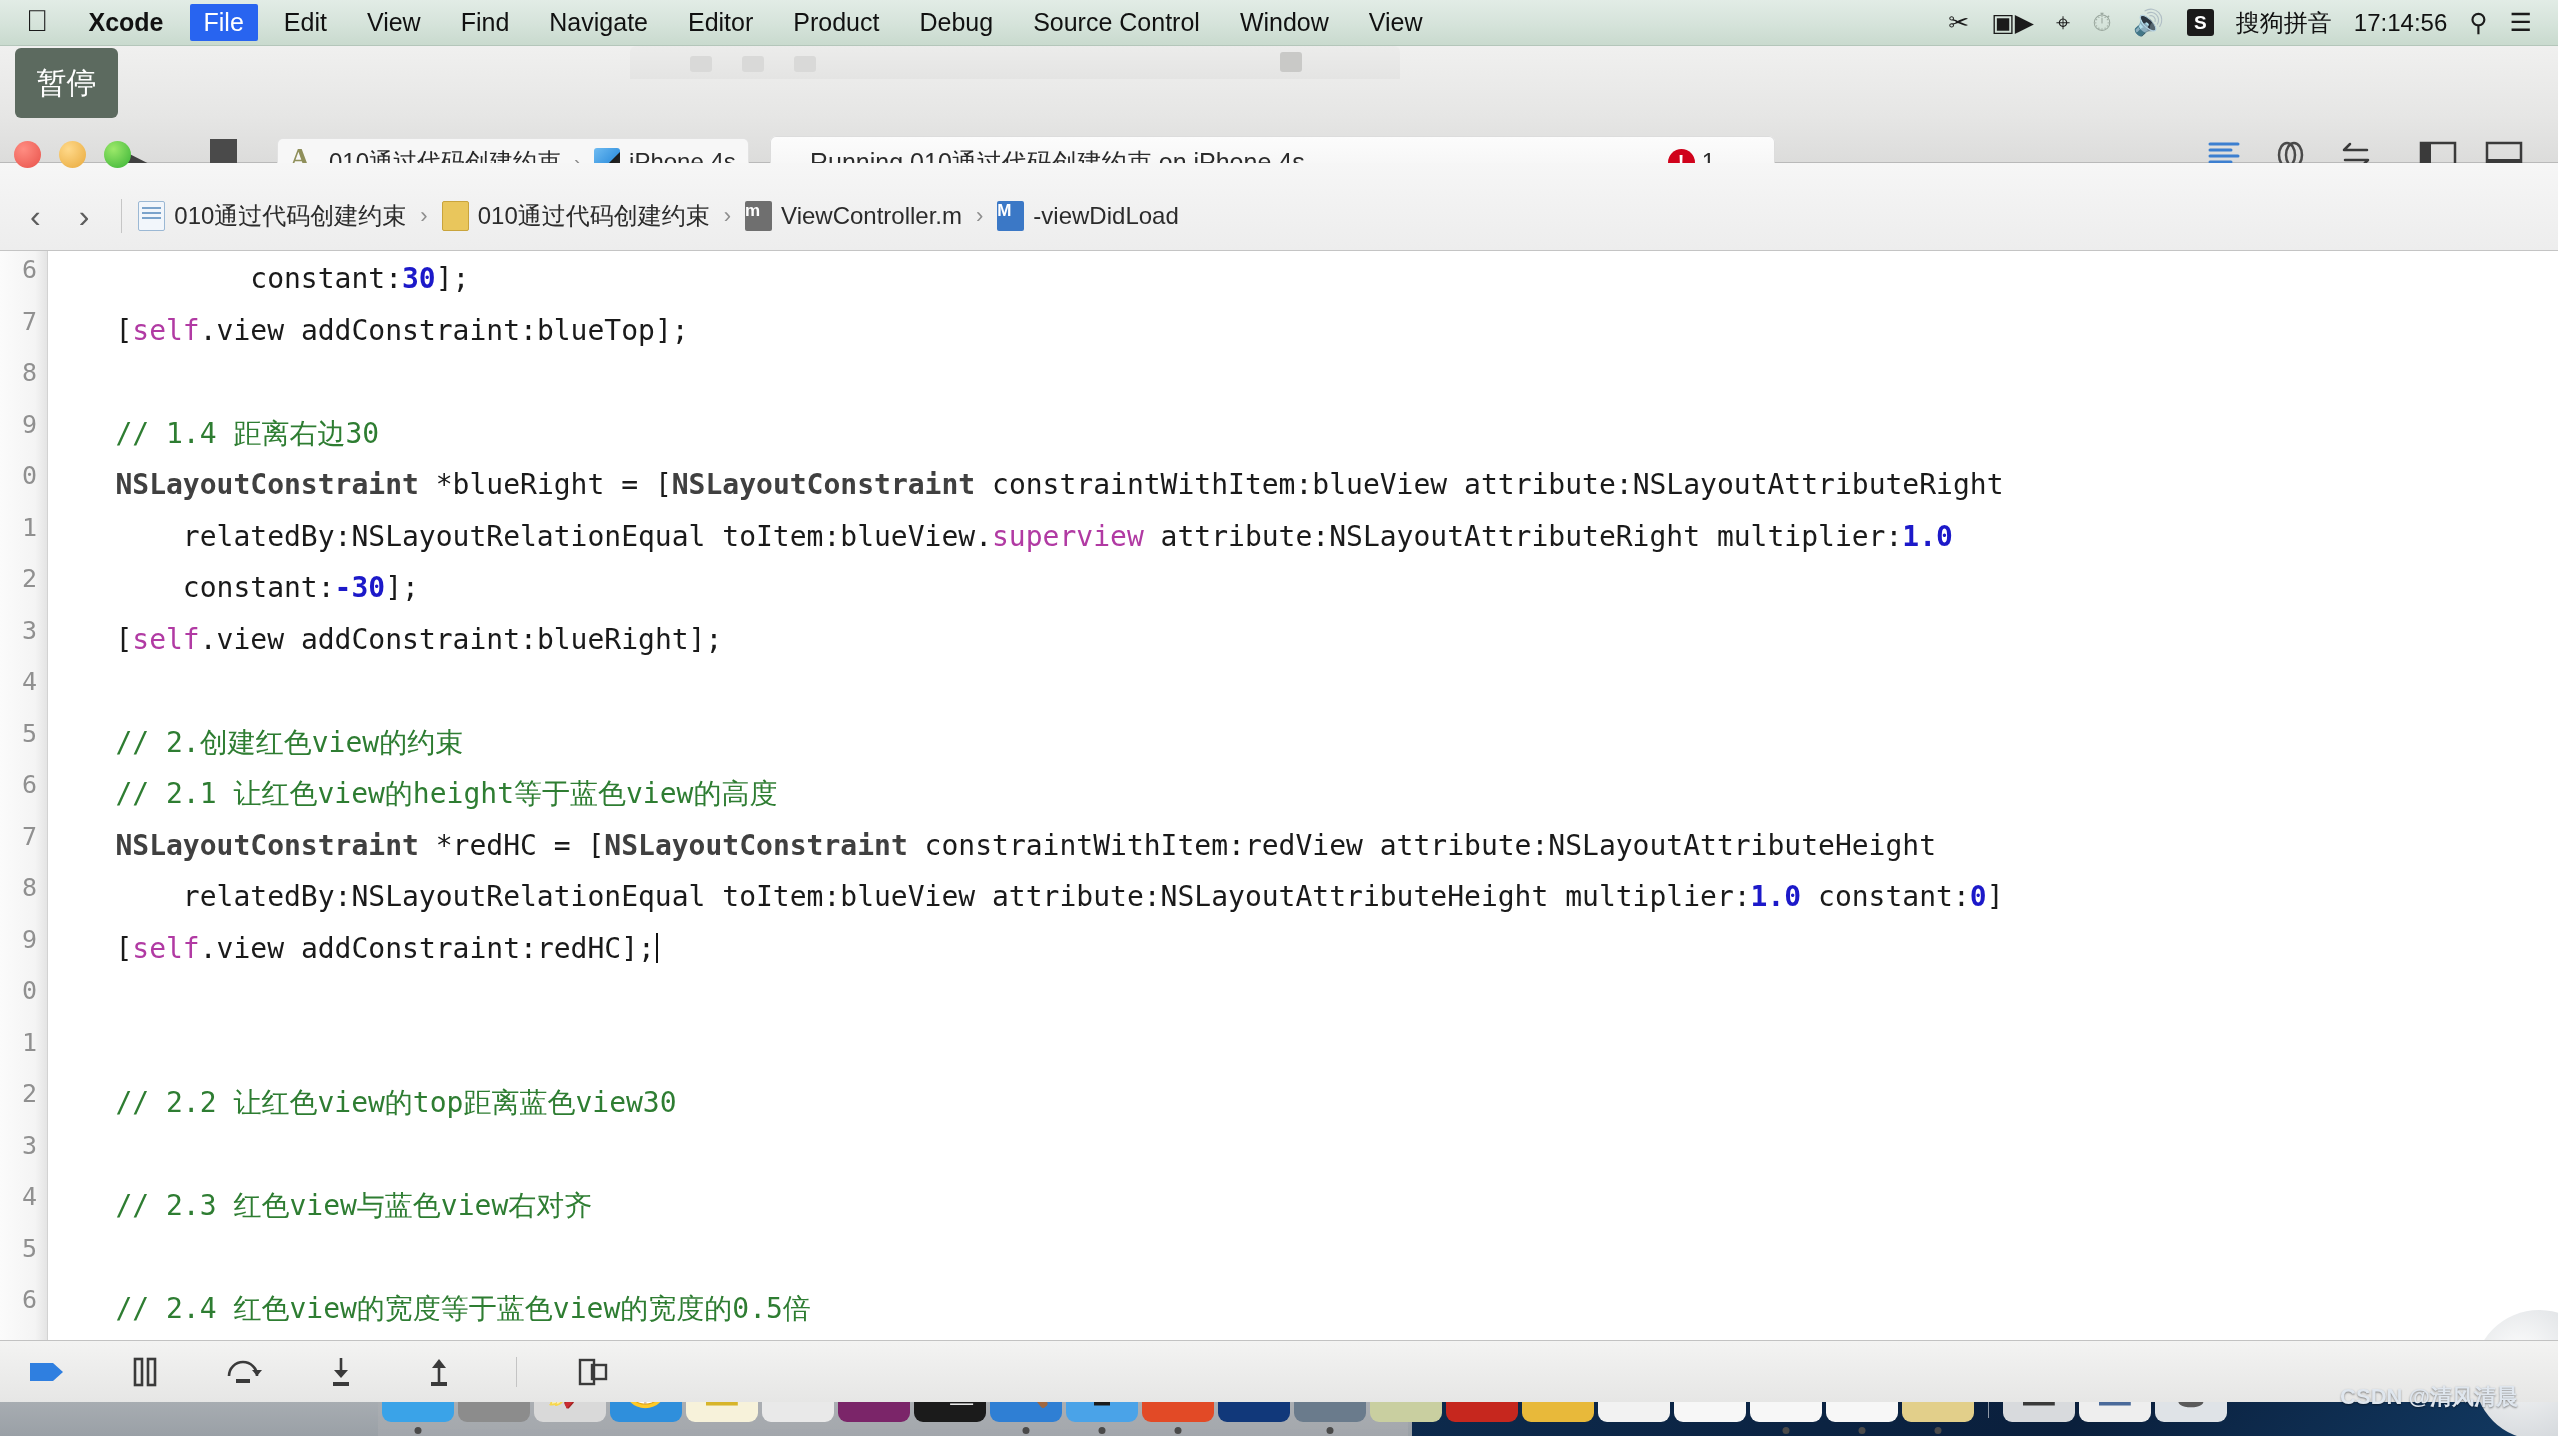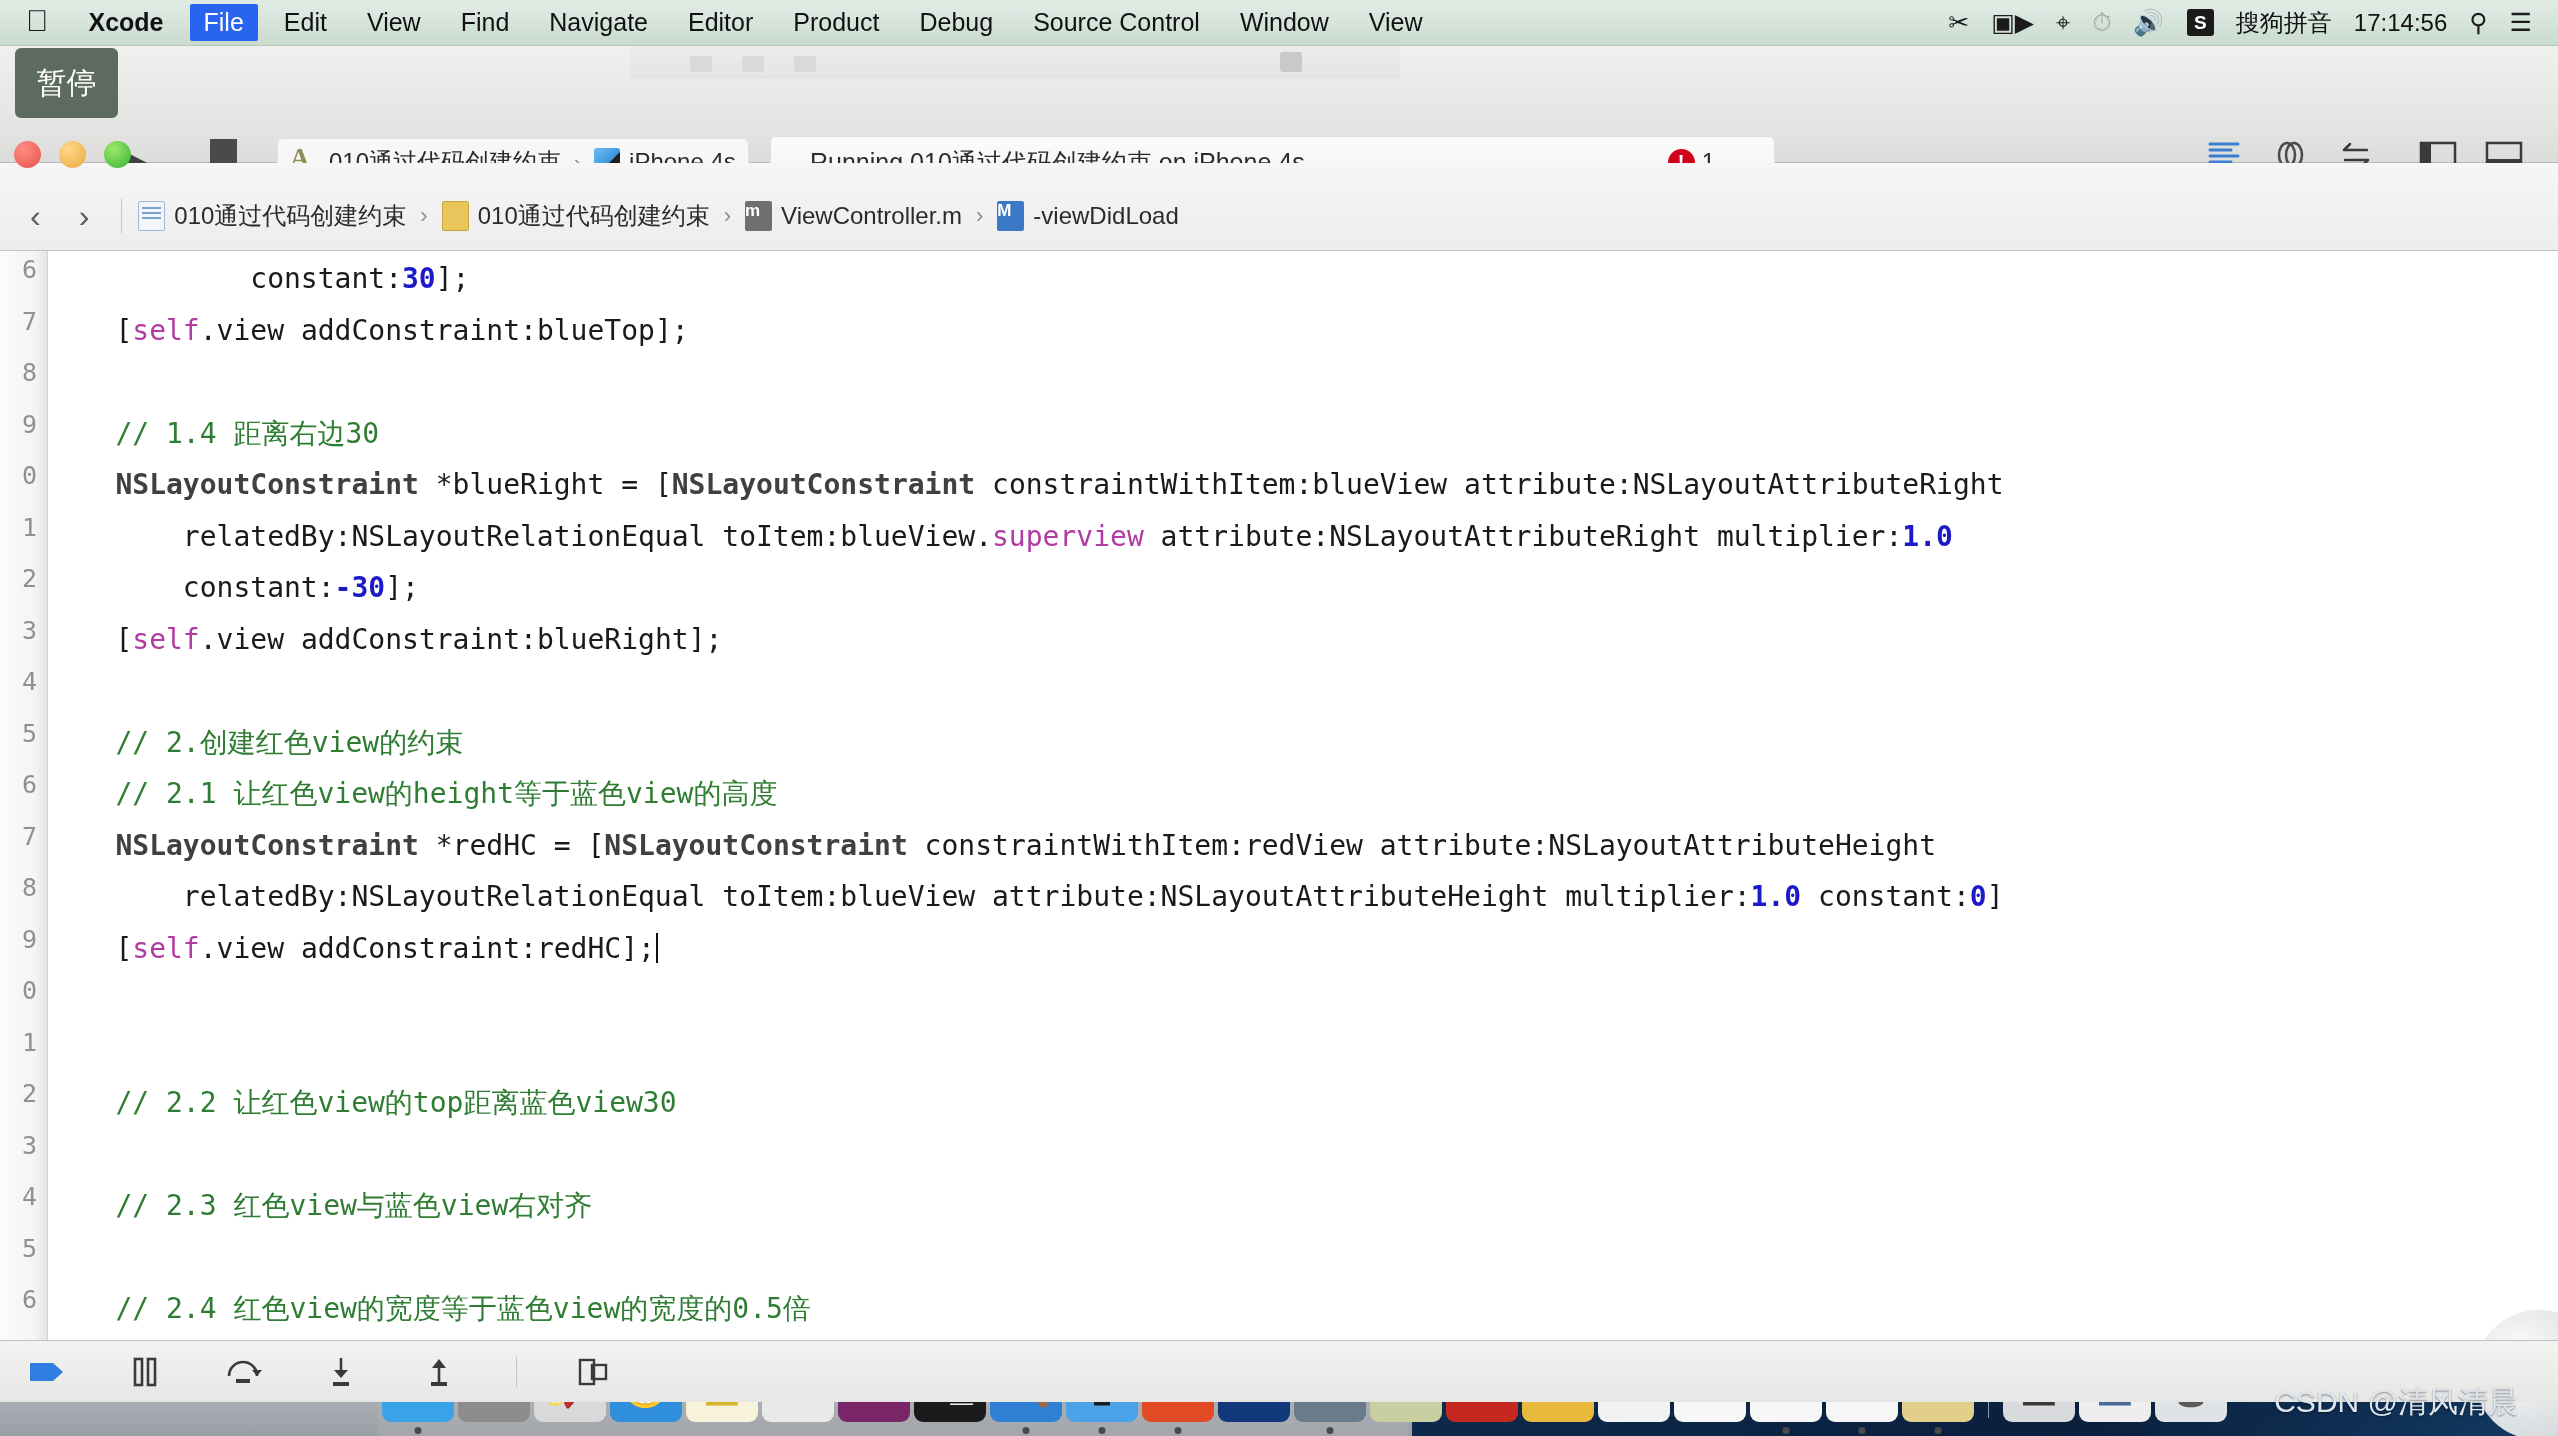--- a/index.html
+++ b/index.html
@@ -243,23 +243,24 @@
     position:absolute; left: 1412px; top: 1340px; width: 1146px; height: 96px;
     background: linear-gradient(135deg,#0d2b4e,#0a1f3c 60%, #123a63);
     z-index: 12;
   }
   #desk-circle {
     position:absolute; right: -46px; top: 1310px; width: 130px; height: 130px;
     border-radius: 50%; background: radial-gradient(circle at 35% 35%, #fdfdfd, #c8cdd2);
     z-index: 13;
   }
   #watermark {
-    position:absolute; right: 40px; top: 1382px; font-size: 30px;
+    position:absolute; right: 40px; top: 1382px; font-size: 22px;
     color: #dfe6ee; z-index: 40; white-space: nowrap;
     text-shadow: 0 1px 2px rgba(0,0,0,.45);
+    font-weight: bold;
   }
 </style>
 </head>
 <body>
 
 <div id="menubar">
   <div class="apple"></div>
   <div id="menubar-items" style="display: flex; align-items: flex-start; gap: 12px;">
       <div class="menu-item bold">Xcode</div>
       <div class="menu-item active">File</div>

